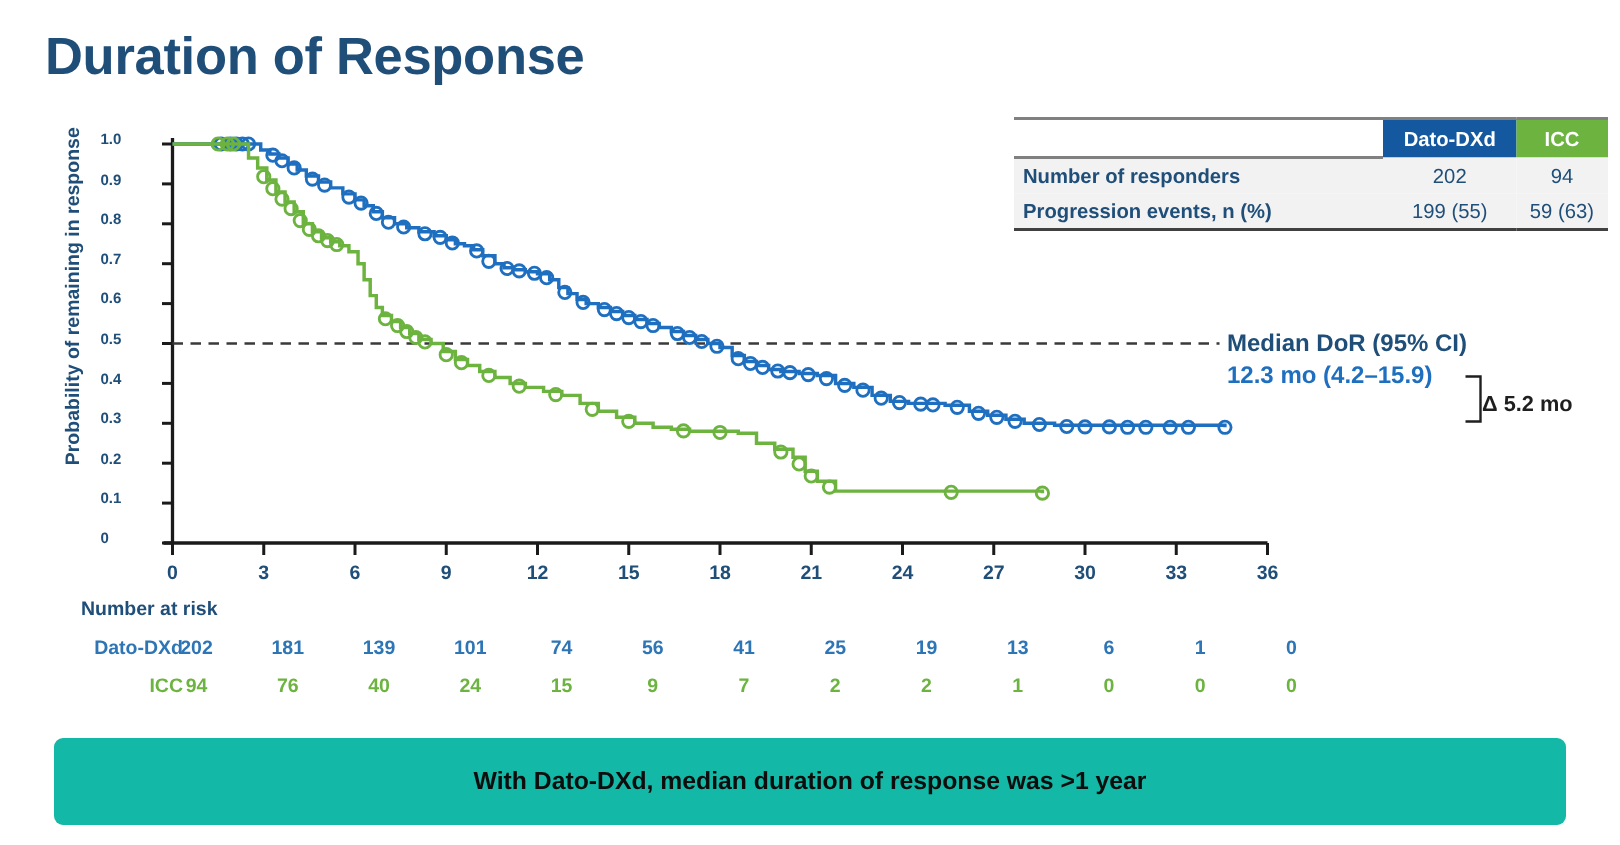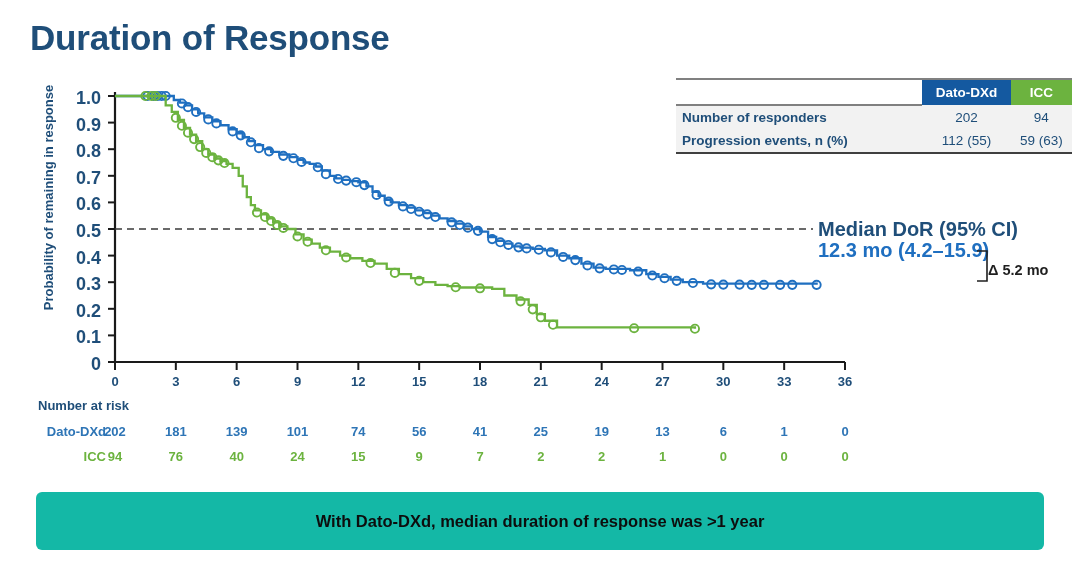--- a/index.html
+++ b/index.html
@@ -35,45 +35,45 @@
   #plot-svg{position:absolute;left:0;top:0;}
 
   .axis-label-y{
     position:absolute;
     left:-77px;top:120px;width:250px;
     transform:rotate(-90deg);
     font-size:13px;font-weight:bold;color:#1F4E79;
     text-align:center;
   }
   .ytick{
-    position:absolute;width:34px;text-align:right;
-    font-size:18px;font-weight:bold;color:#1F4E79;
+    position:absolute;width:34px;
+    font-size:10px;font-weight:bold;color:#1F4E79;
   }
   .xtick{
     position:absolute;width:40px;text-align:center;
     font-size:13px;font-weight:bold;color:#1F4E79;
   }
   #xaxis-title{
     position:absolute;left:330px;top:335px;
     font-size:13px;font-weight:bold;color:#1F4E79;white-space:nowrap;
   }
 
   
   #annot{position:absolute;left:818px;top:219px;}
-  #annot .ln{font-size:20px;font-weight:bold;white-space:nowrap;line-height:21px;}
+  #annot .ln{font-size:16px;font-weight:bold;white-space:nowrap;line-height:21px;}
   #annot .c-head{color:#1F4E79;}
   #annot .c-blue{color:#1F6FC0;}
   #annot .c-green{color:#6CB33F;}
   #delta{
     position:absolute;left:988px;top:262px;
     font-size:14.5px;font-weight:bold;color:#1F1F1F;white-space:nowrap;
   }
 
   
-  #risk{position:absolute;left:0;top:398px;width:880px;height:80px;}
+  #risk{position:absolute;left:16px;top:398px;width:880px;height:80px;}
   #risk-title{
     position:absolute;left:38px;top:0px;
     font-size:13px;font-weight:bold;color:#1F4E79;white-space:nowrap;
   }
   .risk-rowlabel{
     position:absolute;width:90px;text-align:right;
     font-size:13px;font-weight:bold;white-space:nowrap;
   }
   .risk-num{
     position:absolute;width:40px;text-align:center;
@@ -106,21 +106,21 @@
         <td class="st-head-blue">Dato-DXd</td>
         <td class="st-head-green">ICC</td>
       </tr>
       <tr>
         <td class="st-label">Number of responders</td>
         <td class="st-val">202</td>
         <td class="st-val">94</td>
       </tr>
       <tr class="st-row-last">
         <td class="st-label">Progression events, n (%)</td>
-        <td class="st-val">112 (55)</td>
+        <td class="st-val">199 (55)</td>
         <td class="st-val">59 (63)</td>
       </tr>
     </tbody>
   </table>
 
   <div id="chart">
     <svg id="plot-svg" width="880" height="320">
         <line x1="115" y1="22" x2="115" y2="292" stroke="#1A1A1A" stroke-width="2.2"></line>
         <line x1="109" y1="292" x2="845" y2="292" stroke="#1A1A1A" stroke-width="2.2"></line>
         <line x1="108" y1="292" x2="115" y2="292" stroke="#1A1A1A" stroke-width="2"></line>

